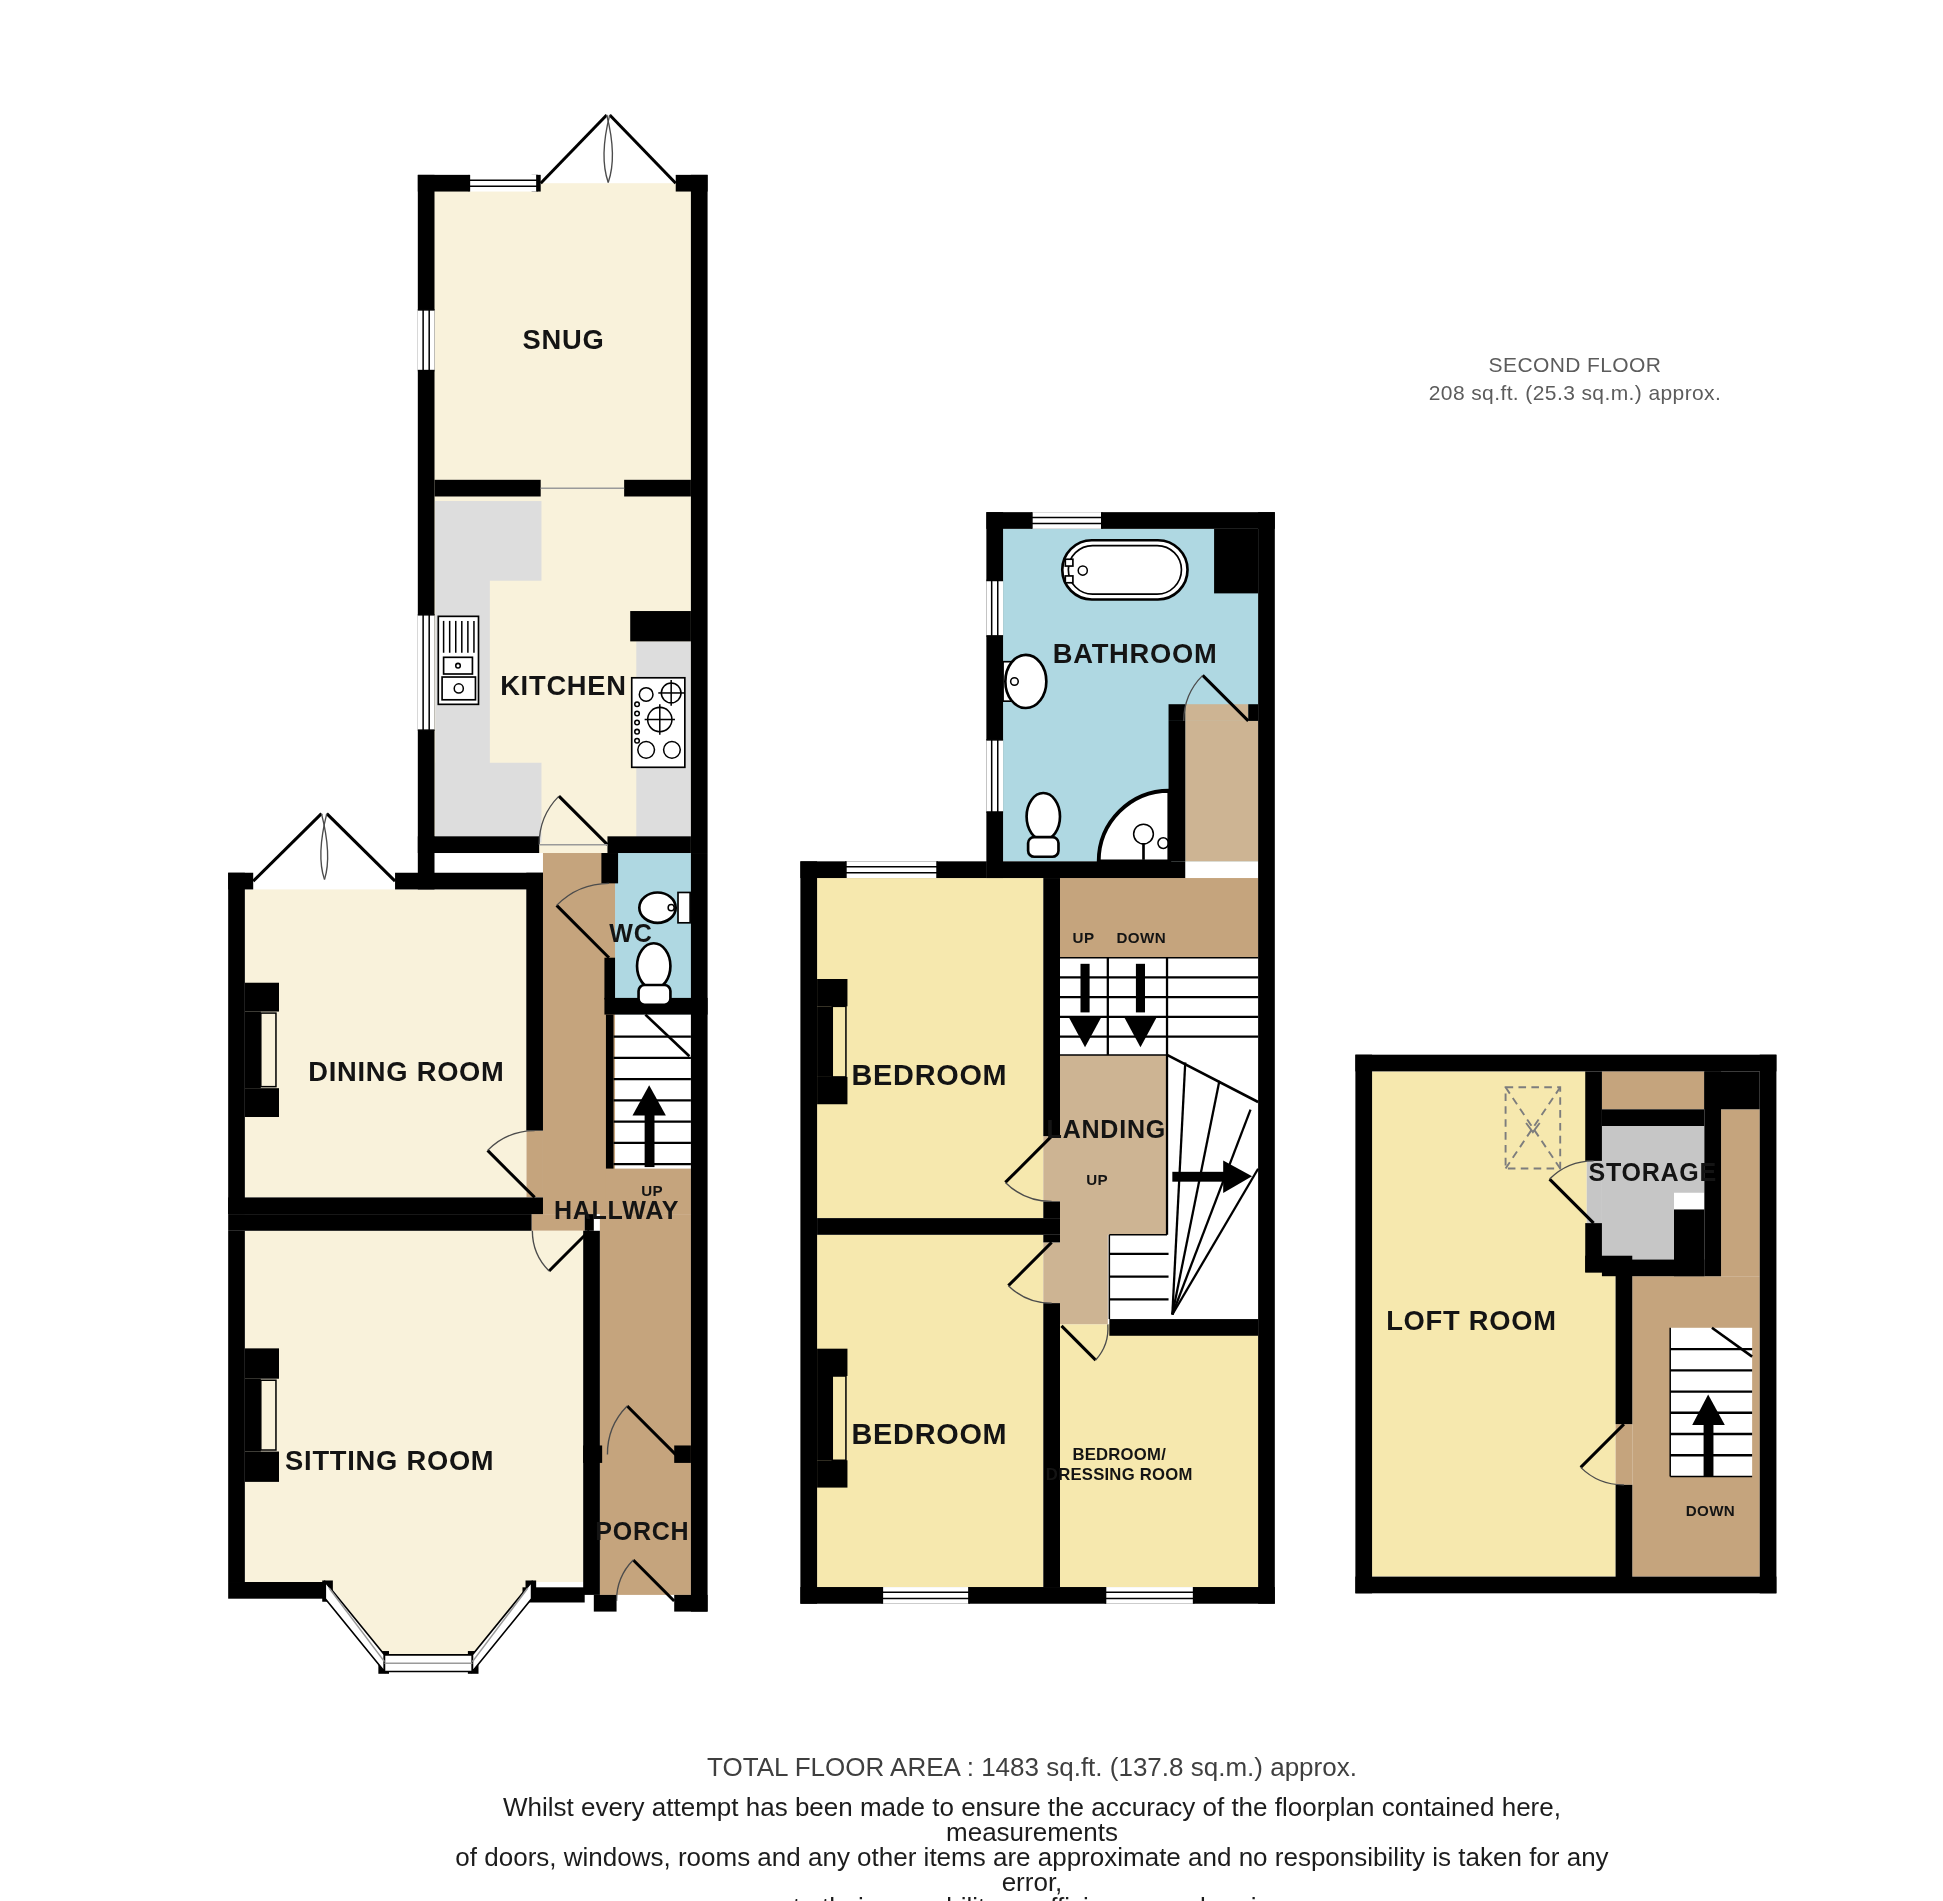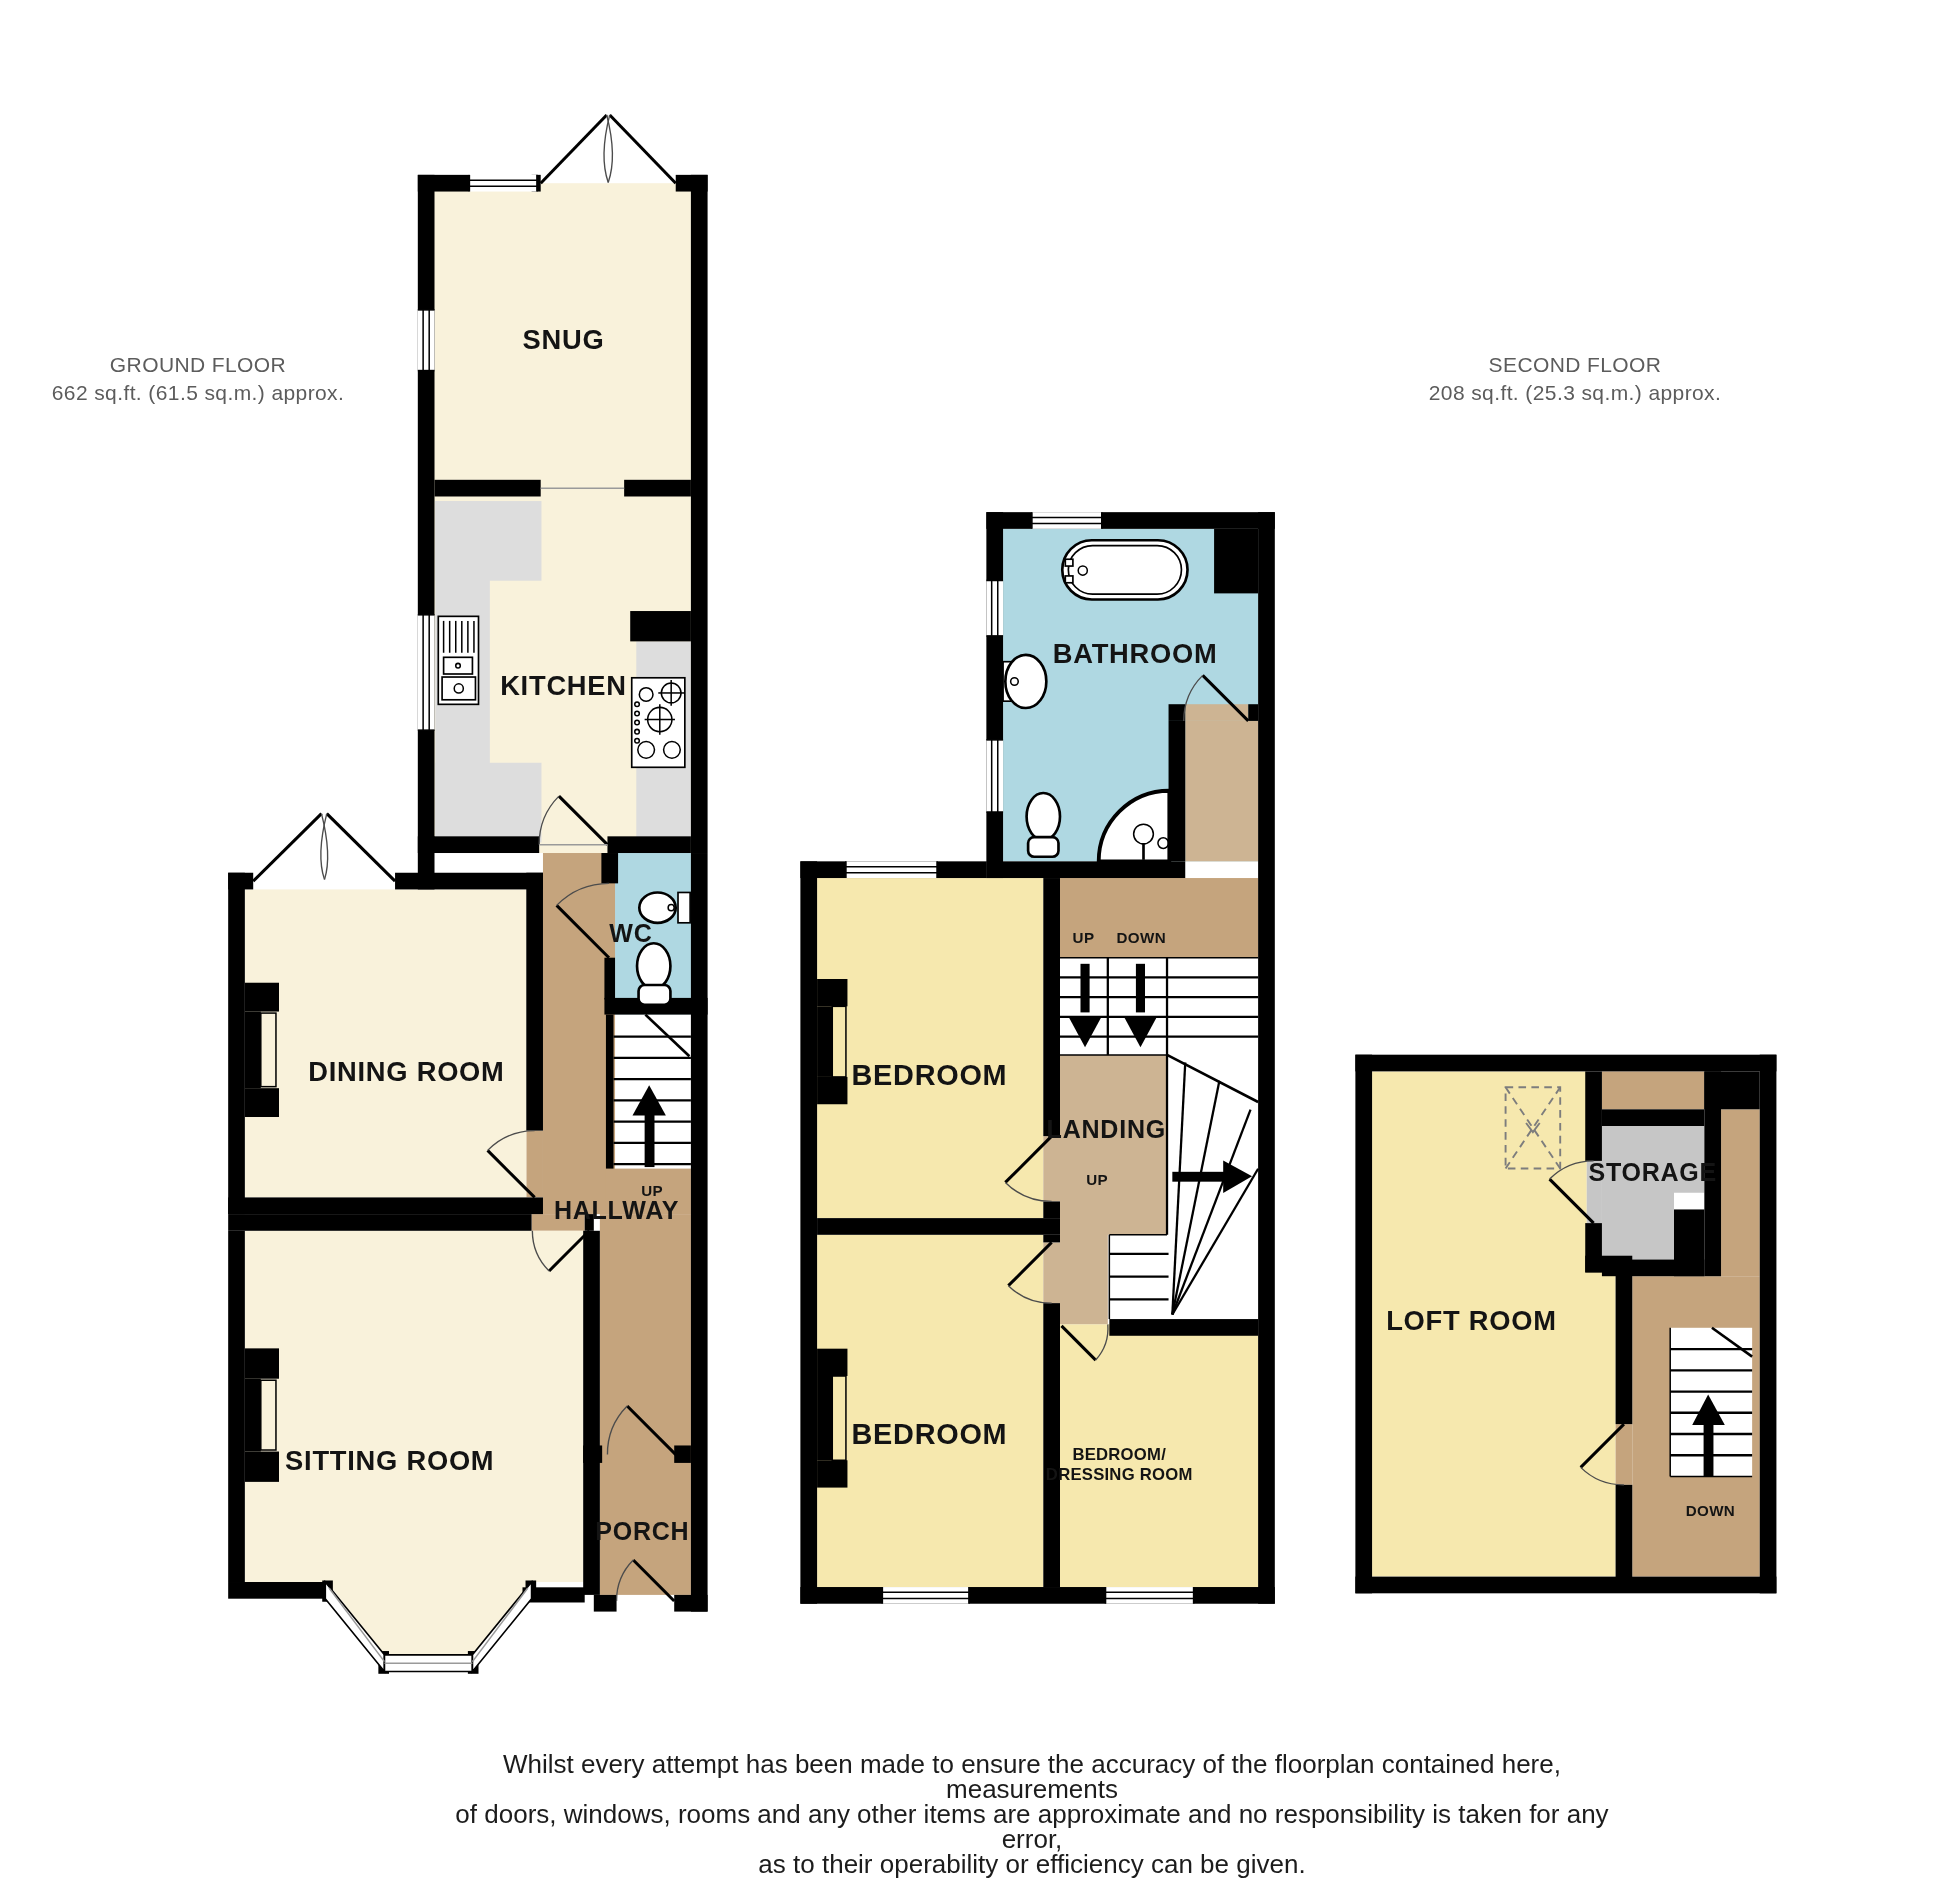--- a/index.html
+++ b/index.html
@@ -35,24 +35,20 @@
   .lbl-xs{font-size:22px;letter-spacing:.3px}
   #footer{position:absolute;left:440px;top:1752px;width:1184px;text-align:center;}
   #footer .footer-title{font-size:26px;color:#3f3f3f;margin:0 0 12px 0;font-weight:normal;}
   #footer .footer-disc{font-size:26px;line-height:25px;color:#1c1c1c;margin:0;}
 </style>
 </head>
 <body>
 
 <div id="canvas">
 
-  <div class="floor-header" style="left:46px;top:351px;width:304px;">
-    <div>GROUND FLOOR</div>
-    <div>662 sq.ft. (61.5 sq.m.) approx.</div>
-  </div>
   <div class="floor-header" style="left:1423px;top:351px;width:304px;">
     <div>SECOND FLOOR</div>
     <div>208 sq.ft. (25.3 sq.m.) approx.</div>
   </div>
 
   <svg class="plan" style="left:213px;top:91px;" width="531" height="1609" viewBox="280 120 700 2120">
 
     <g>
       <rect x="552" y="241" width="358" height="883" class="f-cream"></rect>
       <rect x="573" y="660" width="72" height="450" class="f-counter"></rect>
@@ -440,20 +436,21 @@
       <path d="M2041,1554 A82,82 0 0 1 2099,1530" class="arc"></path>
       <line x1="2139" y1="1877" x2="2082" y2="1934" class="door"></line>
       <path d="M2082,1934 A80,80 0 0 0 2139,1957" class="arc"></path>
     </g>
     <text x="1938" y="1753" class="lbl">LOFT ROOM</text>
     <text x="2177" y="1556" class="lbl-md">STORAGE</text>
     <text x="2253" y="1998" class="lbl-sm">DOWN</text>
   </svg>
 
   <div id="footer">
+    <p class="footer-title">TOTAL FLOOR AREA : 1483 sq.ft. (137.8 sq.m.) approx.</p>
     <p class="footer-disc">Whilst every attempt has been made to ensure the accuracy of the floorplan contained here, measurements</p>
     <p class="footer-disc">of doors, windows, rooms and any other items are approximate and no responsibility is taken for any error,</p>
     <p class="footer-disc">as to their operability or efficiency can be given.</p>
 
   </div>
 
 </div>
 
 
 </body></html>

